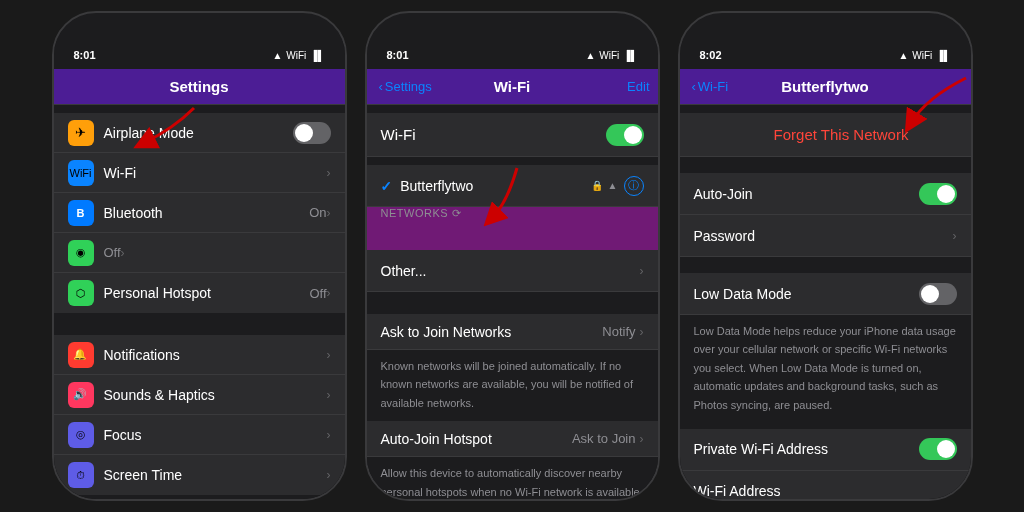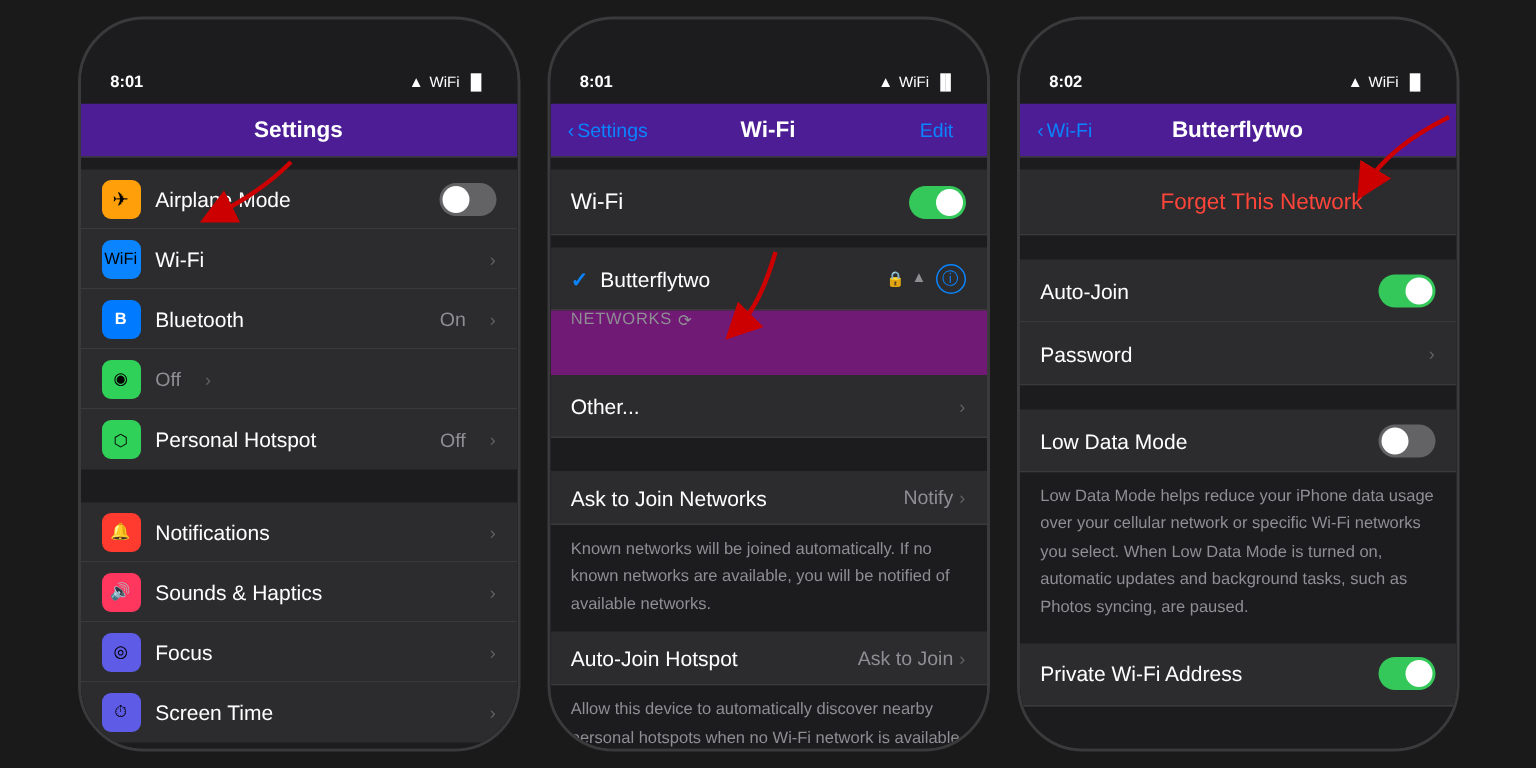--- a/index.html
+++ b/index.html
@@ -71,21 +71,21 @@
       position: absolute;
       left: 12px;
       font-size: 13px;
       color: #0a84ff;
       display: flex;
       align-items: center;
       gap: 2px;
     }
     .nav-action {
       position: absolute;
-      right: 22px;
+      right: 8px;
       font-size: 13px;
       color: #0a84ff;
     }
 
     
     .screen-content {
       flex: 1;
       overflow: hidden;
       background: #1c1c1e;
     }
@@ -115,21 +115,21 @@
       flex-shrink: 0;
     }
     .setting-label {
       flex: 1;
       font-size: 14px;
       color: #fff;
     }
     .setting-value {
       font-size: 13px;
       color: #8e8e93;
-      margin-right: 16px;
+      margin-right: 0;
     }
     .setting-chevron {
       color: #636366;
       font-size: 12px;
     }
 
     
     .toggle {
       width: 38px;
       height: 22px;
@@ -567,20 +567,23 @@
         <span class="detail-description-text">Low Data Mode helps reduce your iPhone data usage over your cellular network or specific Wi-Fi networks you select. When Low Data Mode is turned on, automatic updates and background tasks, such as Photos syncing, are paused.</span>
       </div>
 
       <div style="height:8px; background:#1c1c1e;"></div>
 
       <div class="detail-row">
         <span class="detail-label">Private Wi-Fi Address</span>
         <div class="toggle on"></div>
       </div>
 
+      <div class="detail-row">
+        <span class="detail-label">Wi-Fi Address</span>
+      </div>
 
     </div>
   </div>
 
   <svg class="arrow" width="120" height="80" style="top:55px; right:-5px;">
     <path d="M 110 10 Q 70 30 55 55" stroke="#cc0000" stroke-width="3" fill="none" marker-end="url(#arrowhead3)"></path>
     <defs>
       <marker id="arrowhead3" markerWidth="8" markerHeight="8" refX="4" refY="4" orient="auto">
         <path d="M 0 0 L 8 4 L 0 8 Z" fill="#cc0000"></path>
       </marker>

